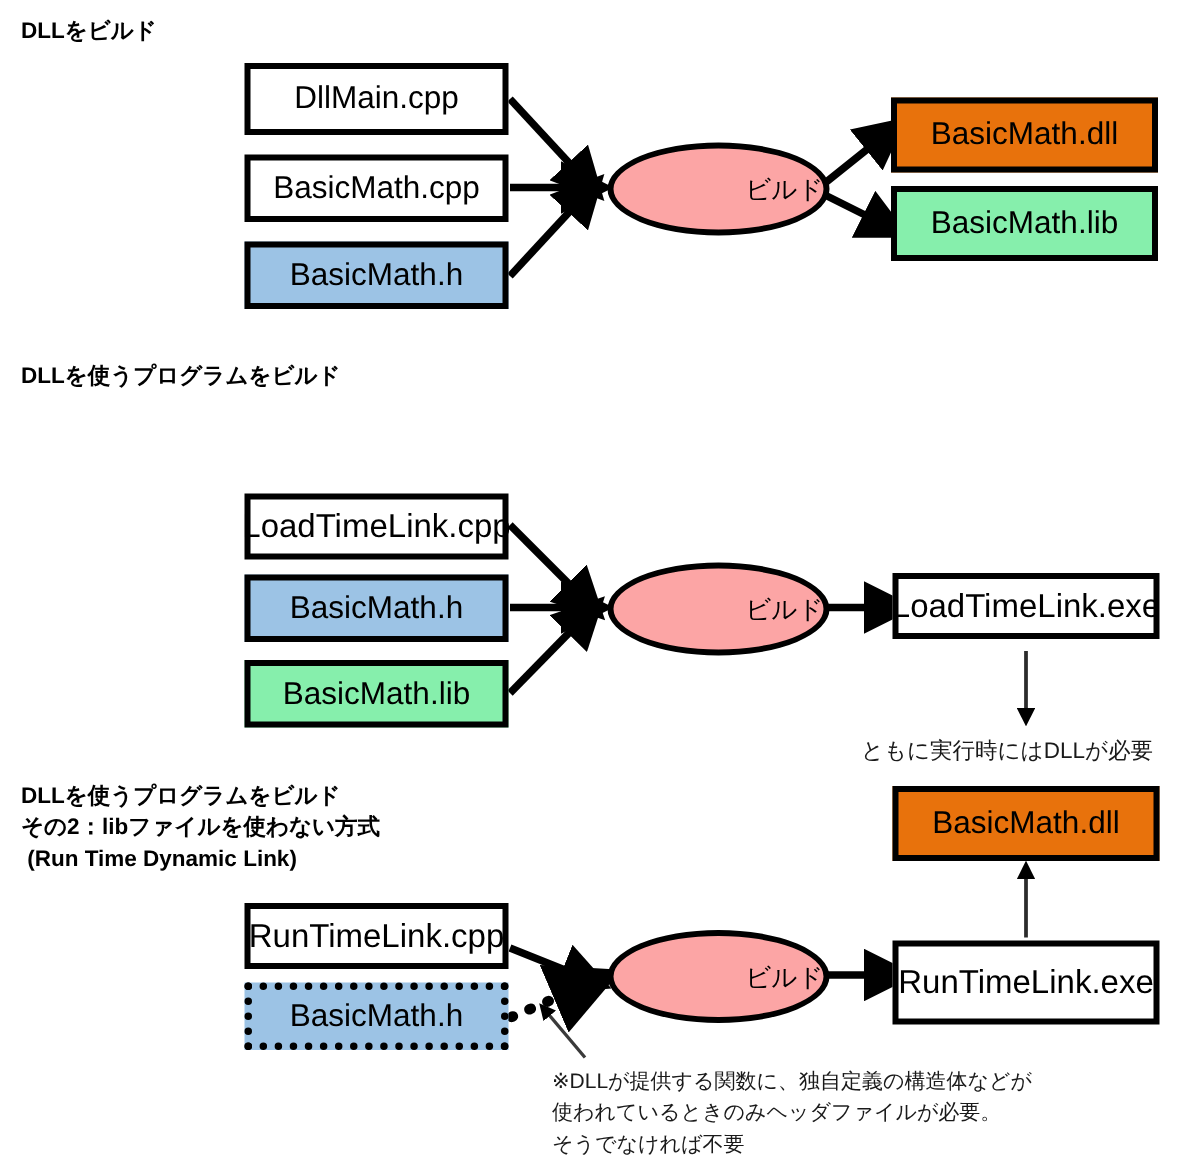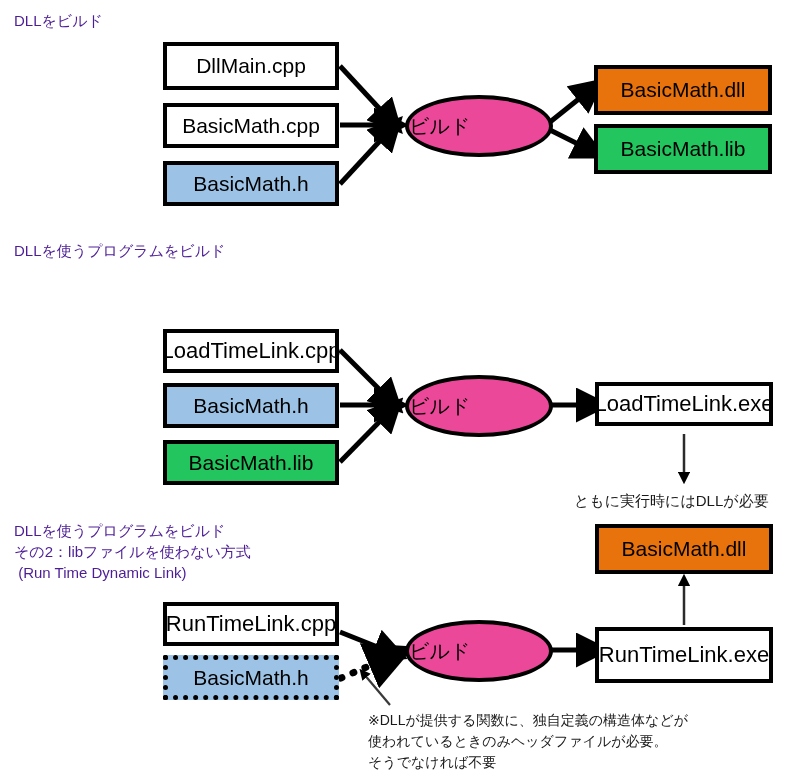--- a/index.html
+++ b/index.html
@@ -21,52 +21,53 @@
     left: 0;
     top: 0;
     width: 800px;
     height: 782px;
     pointer-events: none;
   }
   .heading {
     position: absolute;
     font-size: 15px;
     line-height: 21px;
-    color: #4c1d95;
+    color: #000000;
     white-space: pre;
     letter-spacing: 0px;
+    font-weight: bold;
   }
   .node {
     position: absolute;
     box-sizing: border-box;
     border: 4px solid #000000;
     background: #ffffff;
     display: flex;
     align-items: center;
     justify-content: center;
     text-align: center;
     font-size: 21px;
     color: #000000;
     white-space: nowrap;
   }
   .node.small-text { font-size: 22px; }
   .node.blue  { background: #9CC3E5; }
-  .node.green { background: #22c55e; }
+  .node.green { background: #86efac; }
   .node.orange{ background: #E8720C; }
   .node.dotted { border-style: dotted; border-width: 5px; background: #9CC3E5; }
   .ellipse {
     position: absolute;
     box-sizing: border-box;
     border: 4px solid #000000;
-    background: #ec4899;
+    background: #fca5a5;
     border-radius: 50%;
     display: flex;
     align-items: center;
-    justify-content: flex-start;
-    font-size: 20px;
+    justify-content: flex-end;
+    font-size: 17px;
     color: #000000;
     white-space: nowrap;
   }
   .caption {
     position: absolute;
     font-size: 15px;
     line-height: 21px;
     color: #1a1a1a;
     white-space: pre;
   }

